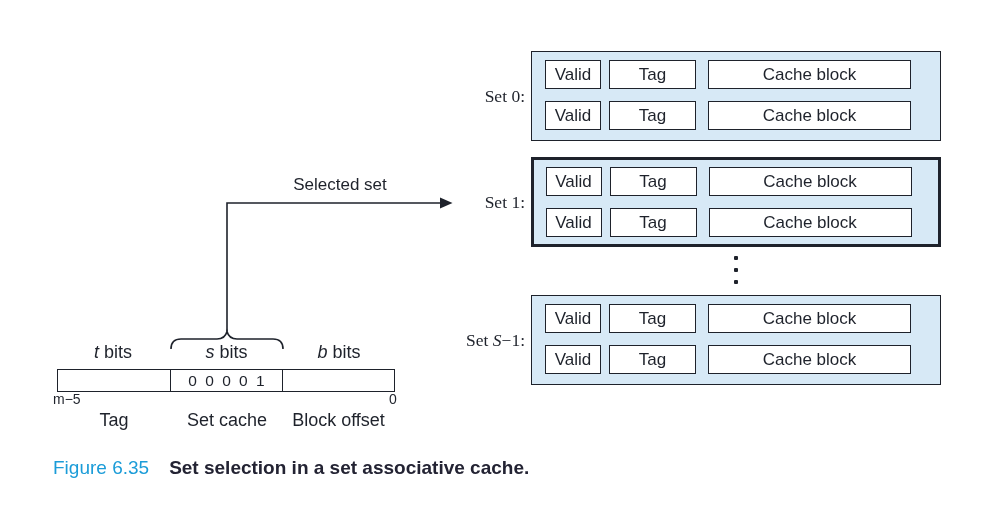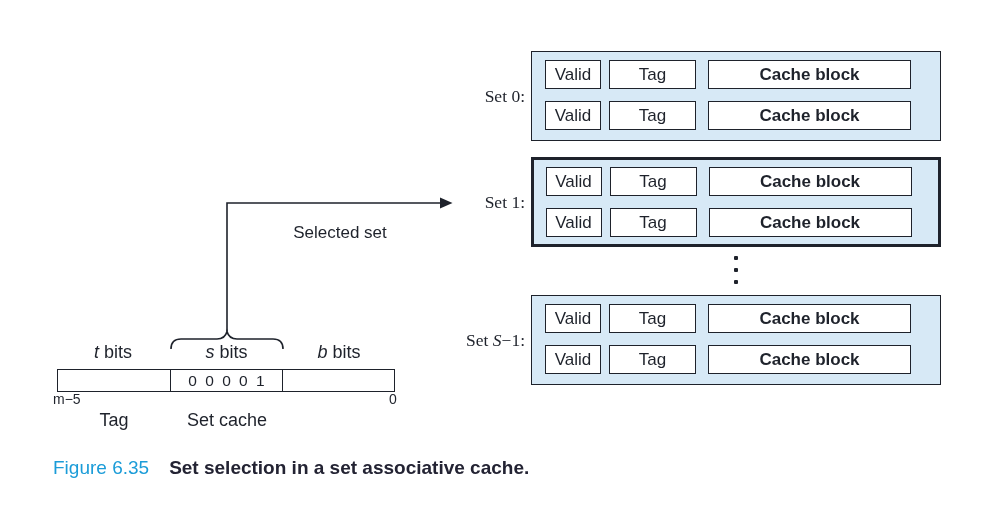--- a/index.html
+++ b/index.html
@@ -45,21 +45,21 @@
     border: 1.4px solid var(--line);
     display: flex;
     align-items: center;
     justify-content: center;
     font-size: 17px;
     line-height: 1;
     color: var(--line);
   }
   .cell.valid { width: 56px; margin-right: 8px; }
   .cell.tag   { width: 87px; margin-right: 12px; }
-  .cell.cache { width: 203px; font-weight: bold; }
+  .cell.cache { width: 203px; }
 
   .set-label {
     position: absolute;
     right: 464px;
     height: 22px;
     line-height: 22px;
     font-size: 17.5px;
     white-space: nowrap;
     text-align: right;
     font-family: Liberation Serif, serif;
@@ -82,21 +82,20 @@
   }
 
   .selected-set-label {
     position: absolute;
     left: 240px;
     top: 175px;
     width: 200px;
     text-align: center;
     font-size: 17px;
     line-height: 20px;
-    margin-top: 48px;
   }
 
   
   .bits-label {
     position: absolute;
     top: 343px;
     height: 19px;
     line-height: 19px;
     text-align: center;
     font-size: 18px;
@@ -254,19 +253,20 @@
     <div class="addr-seg seg-t"></div>
     <div class="addr-seg seg-s">0 0 0 0 1</div>
     <div class="addr-seg seg-b"></div>
   </div>
 
   <div class="bit-index msb">m−5</div>
   <div class="bit-index lsb">0</div>
 
   <div class="field-label f-tag">Tag</div>
   <div class="field-label f-index">Set cache</div>
+  <div class="field-label f-offset">Block offset</div>
 
   <div class="caption">
     <span class="fig-num">Figure 6.35</span>
     <span class="fig-title">Set selection in a set associative cache.</span>
   </div>
 
 </div>
 
 </body></html>

